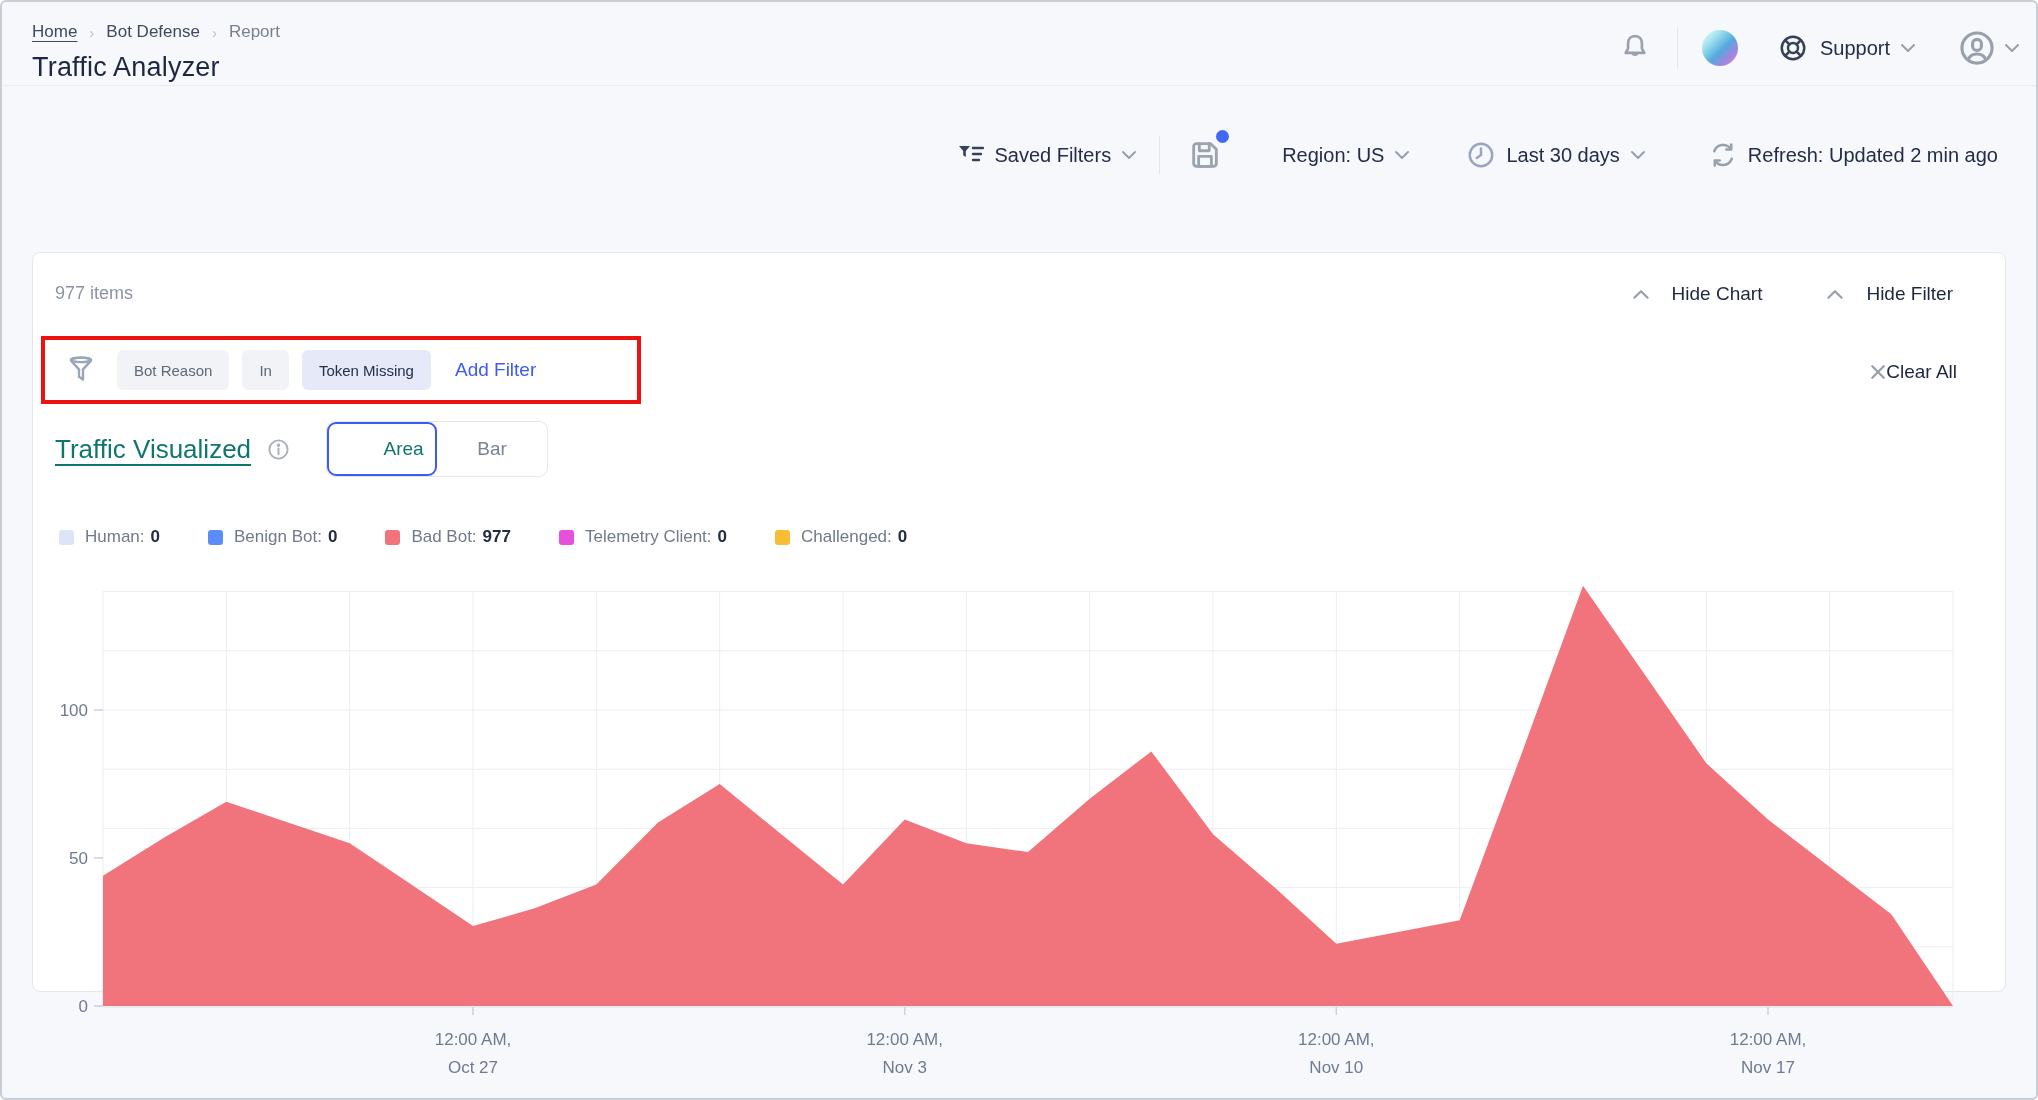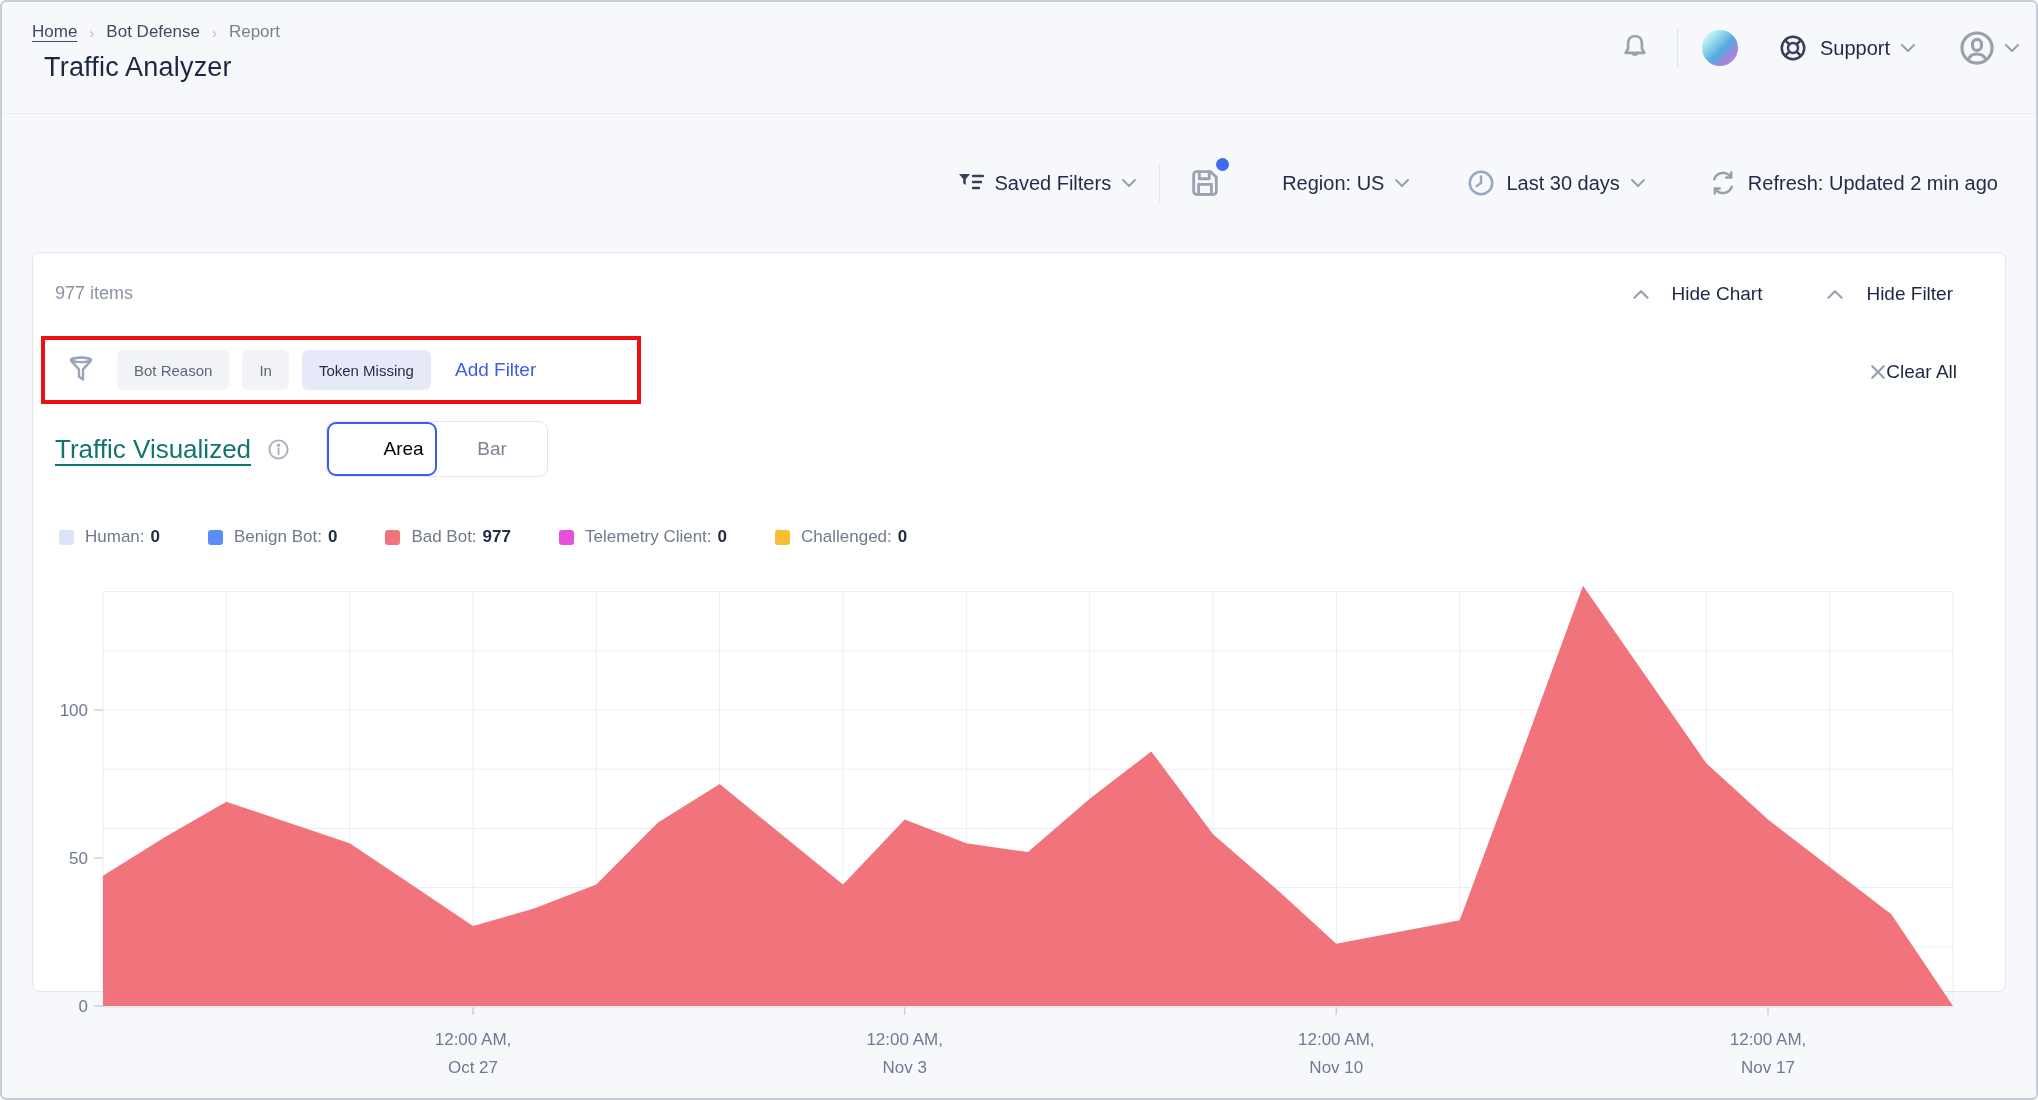--- a/index.html
+++ b/index.html
@@ -1,25 +1,25 @@
 <!DOCTYPE html>
 <html><head>
 <meta charset="utf-8">
 <style>
   * { margin:0; padding:0; box-sizing:border-box; }
   html,body { width:2038px; height:1100px; background:#fff; font-family:"Liberation Sans", sans-serif; }
   .frame { position:absolute; inset:0; border:2px solid #c9cdd6; border-radius:6px; background:#f7f8fb; overflow:hidden; }
 
   
-  .header { position:relative; height:112px; border-bottom:1px solid #e9ecf2;padding-left:32px; }
+  .header { position:relative; height:84px; border-bottom:1px solid #e9ecf2;padding-left:32px; }
   .breadcrumb { position:absolute; left:30px; top:20px; display:flex; align-items:center; gap:12px; font-size:17px; color:#3f4a5f; }
   .crumb-link { text-decoration:underline; text-underline-offset:4px; cursor:pointer; color:#3f4a5f; }
   .crumb-sep { color:#b9bfca; font-size:15px; }
   .crumb-last { color:#79818f; }
-  .page-title { position:absolute; left:42px; top:50px; font-size:27px; color:#1d2742; letter-spacing:.2px; }
+  .page-title { position:absolute; left:30px; top:50px; font-size:27px; color:#1d2742; letter-spacing:.2px; }
 
   .header-actions { position:absolute; top:26px; right:16px; display:flex; align-items:center; }
   .icon { display:inline-block; line-height:0; }
   .v-div { width:1px; height:40px; background:#e2e5ec; }
   .avatar { width:36px; height:36px; border-radius:50%;
     background:linear-gradient(135deg,#f2fdff 0%,#9fe2ee 28%,#56a9de 55%,#9f86dc 76%,#ea85d6 100%); }
   .support-group, .account-group { display:flex; align-items:center; cursor:pointer; }
   .support-label { font-size:20px; color:#232d49; margin:0 10px 0 12px; }
 
   
@@ -49,21 +49,21 @@
   .add-filter { margin-left:24px; color:#3d5bf0; font-size:19px; cursor:pointer; }
   .clear-all { position:absolute; right:48px; top:108px; display:flex; align-items:center; 
           font-size:19px; color:#1d2740; cursor:pointer; }
 
   .section-head { position:absolute; left:22px; top:168px; display:flex; align-items:center; }
   .section-title { font-size:26px; color:#0f766e; text-decoration:underline; text-underline-offset:6px; cursor:pointer; }
   .info-icon { margin-left:16px; }
   .toggle { display:flex; margin-left:36px; border:1px solid #e4e7ee; border-radius:9px; background:#fff; }
   .toggle-btn { width:110px; height:54px; display:flex; align-items:center; justify-content:center;
           font-size:19px; color:#7b8494; cursor:pointer; border-radius:9px; }
-  .toggle-btn.active { border:2px solid #3d5bf0; color:#000000;padding-left:43px; }
+  .toggle-btn.active { border:2px solid #3d5bf0; color:#0f766e;padding-left:43px; }
 
   .legend { position:absolute; left:26px; top:274px; display:flex; gap:48px; }
   .legend-item { display:flex; align-items:center; font-size:17px; color:#707a8c; }
   .legend-swatch { width:15px; height:15px; border-radius:3px; margin-right:11px; }
   .legend-label { margin-right:6px; }
   .legend-value { font-weight:700; color:#222c42; }
 
   .chart-wrap { position:absolute; left:0; top:318px; width:100%; height:522px; }
   svg text { font-family:"Liberation Sans", sans-serif; }
   .grid { stroke:#ebedf3; stroke-width:1; }

